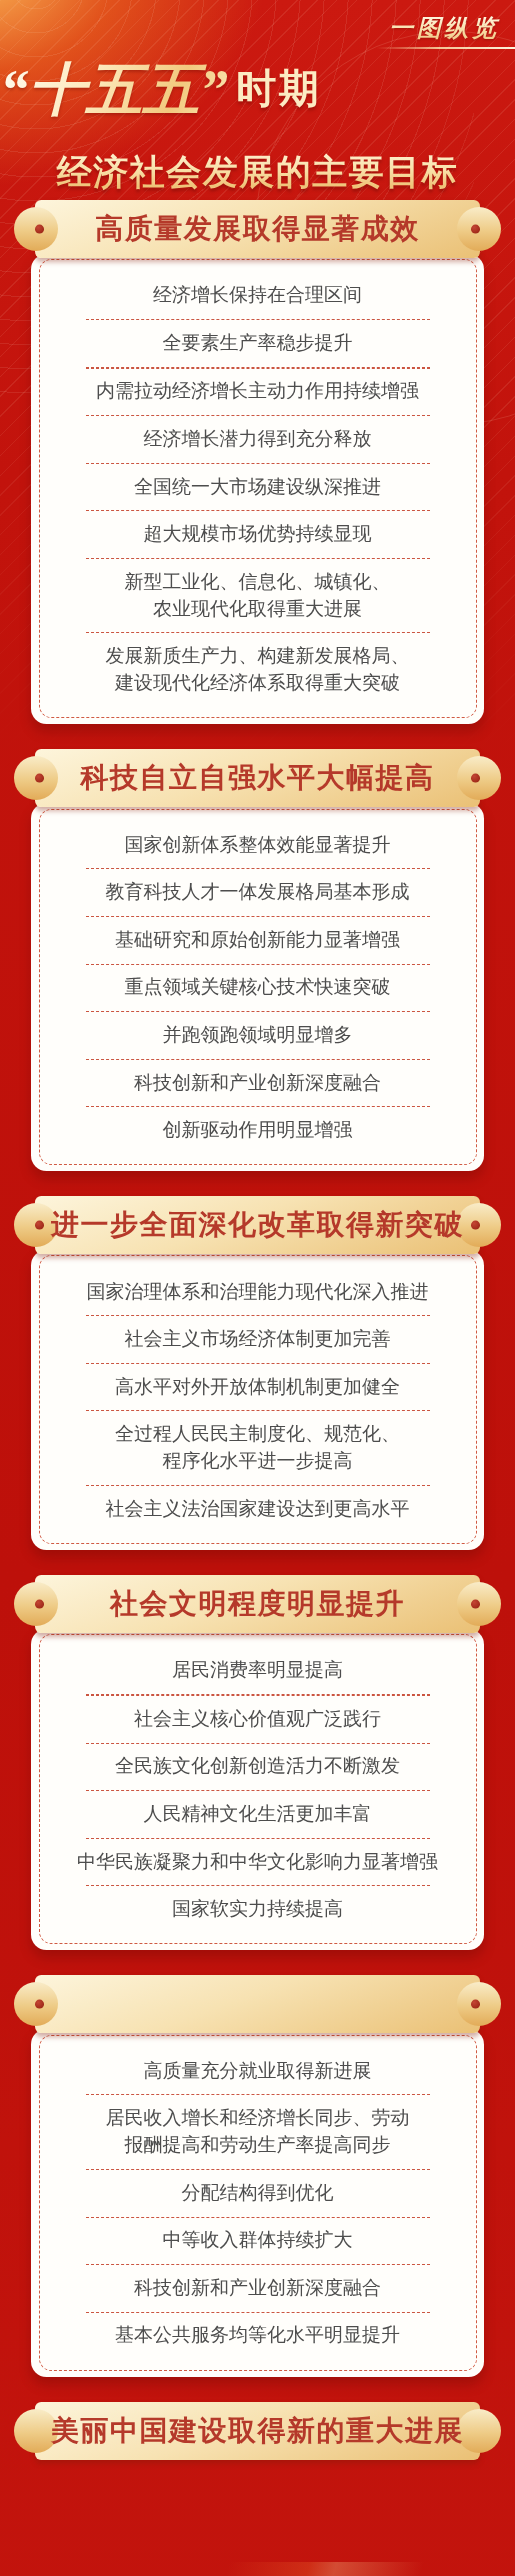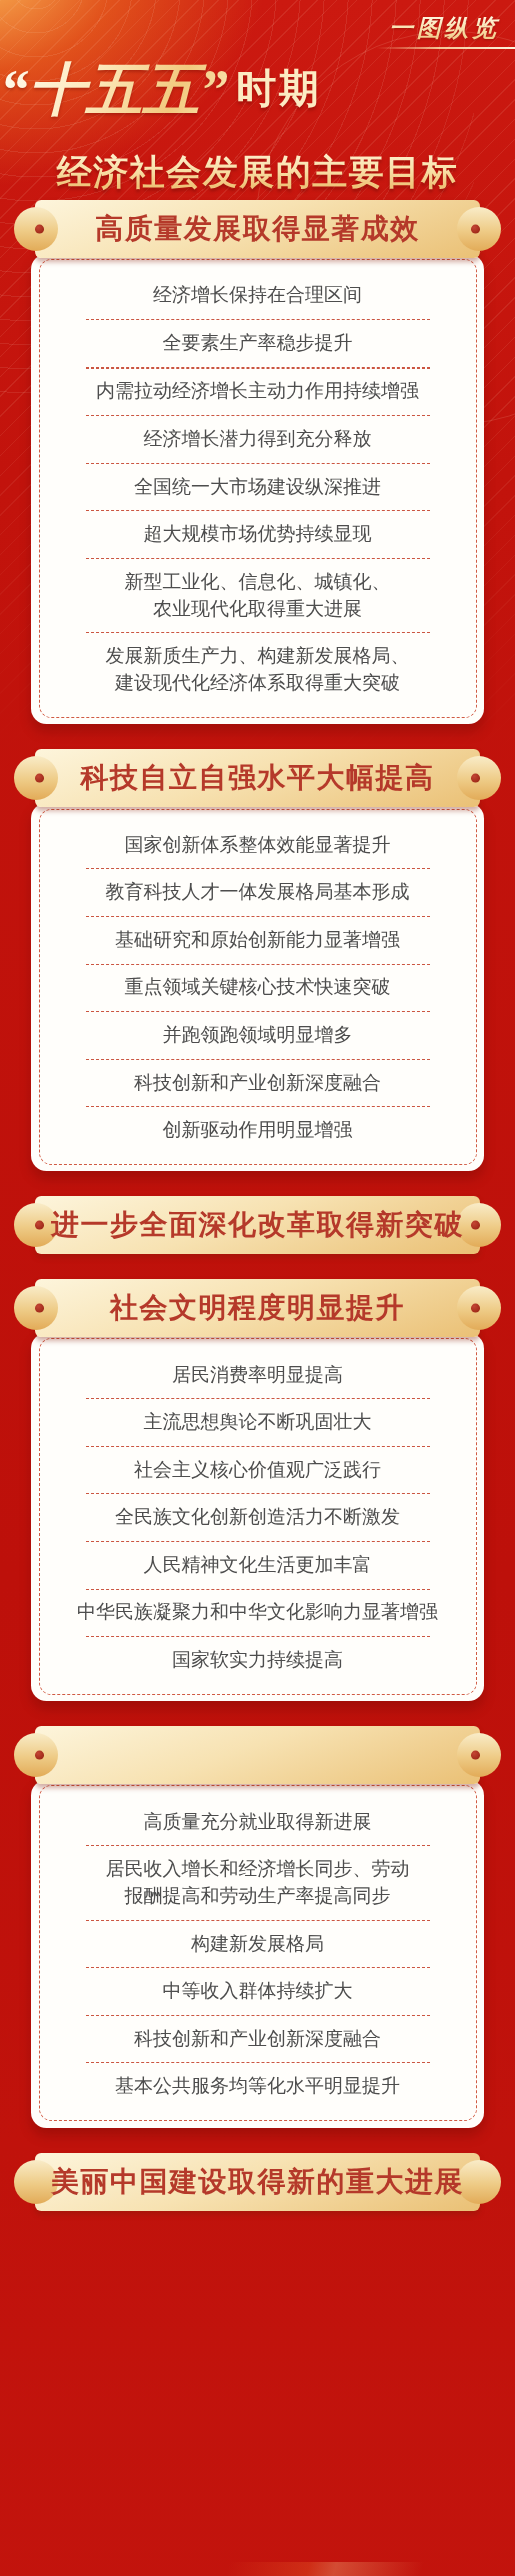--- a/index.html
+++ b/index.html
@@ -142,33 +142,46 @@
           </div>
     </div>
   </section>
 
   <section class="card">
     <div class="banner">
       <span class="dot dot-l"></span>
       <h2 class="banner-title">进一步全面深化改革取得新突破</h2>
       <span class="dot dot-r"></span>
     </div>
+    <div class="panel">
+      <div class="panel-border">
+            <div class="item">国家治理体系和治理能力现代化深入推进</div>
+            <div class="sep"></div>
+            <div class="item">社会主义市场经济体制更加完善</div>
+            <div class="sep"></div>
+            <div class="item">高水平对外开放体制机制更加健全</div>
+            <div class="sep"></div>
+            <div class="item">全过程人民民主制度化、规范化、
+程序化水平进一步提高</div>
+            <div class="sep"></div>
+            <div class="item">社会主义法治国家建设达到更高水平</div>
+          </div>
+    </div>
   </section>
 
   <section class="card">
     <div class="banner">
       <span class="dot dot-l"></span>
       <h2 class="banner-title">社会文明程度明显提升</h2>
       <span class="dot dot-r"></span>
     </div>
     <div class="panel">
       <div class="panel-border">
             <div class="item">居民消费率明显提高</div>
             <div class="sep"></div>
-            <div class="item">主流思想舆论不断巩固壮大</div>
             <div class="sep"></div>
             <div class="item">社会主义核心价值观广泛践行</div>
             <div class="sep"></div>
             <div class="item">全民族文化创新创造活力不断激发</div>
             <div class="sep"></div>
             <div class="item">人民精神文化生活更加丰富</div>
             <div class="sep"></div>
             <div class="item">中华民族凝聚力和中华文化影响力显著增强</div>
             <div class="sep"></div>
             <div class="item">国家软实力持续提高</div>
@@ -181,21 +194,21 @@
       <span class="dot dot-l"></span>
       <span class="dot dot-r"></span>
     </div>
     <div class="panel">
       <div class="panel-border">
             <div class="item">高质量充分就业取得新进展</div>
             <div class="sep"></div>
             <div class="item">居民收入增长和经济增长同步、劳动
 报酬提高和劳动生产率提高同步</div>
             <div class="sep"></div>
-            <div class="item">构建新发展格局</div>
+            <div class="item">分配结构得到优化</div>
             <div class="sep"></div>
             <div class="item">中等收入群体持续扩大</div>
             <div class="sep"></div>
             <div class="item">科技创新和产业创新深度融合</div>
             <div class="sep"></div>
             <div class="item">基本公共服务均等化水平明显提升</div>
           </div>
     </div>
   </section>
 

